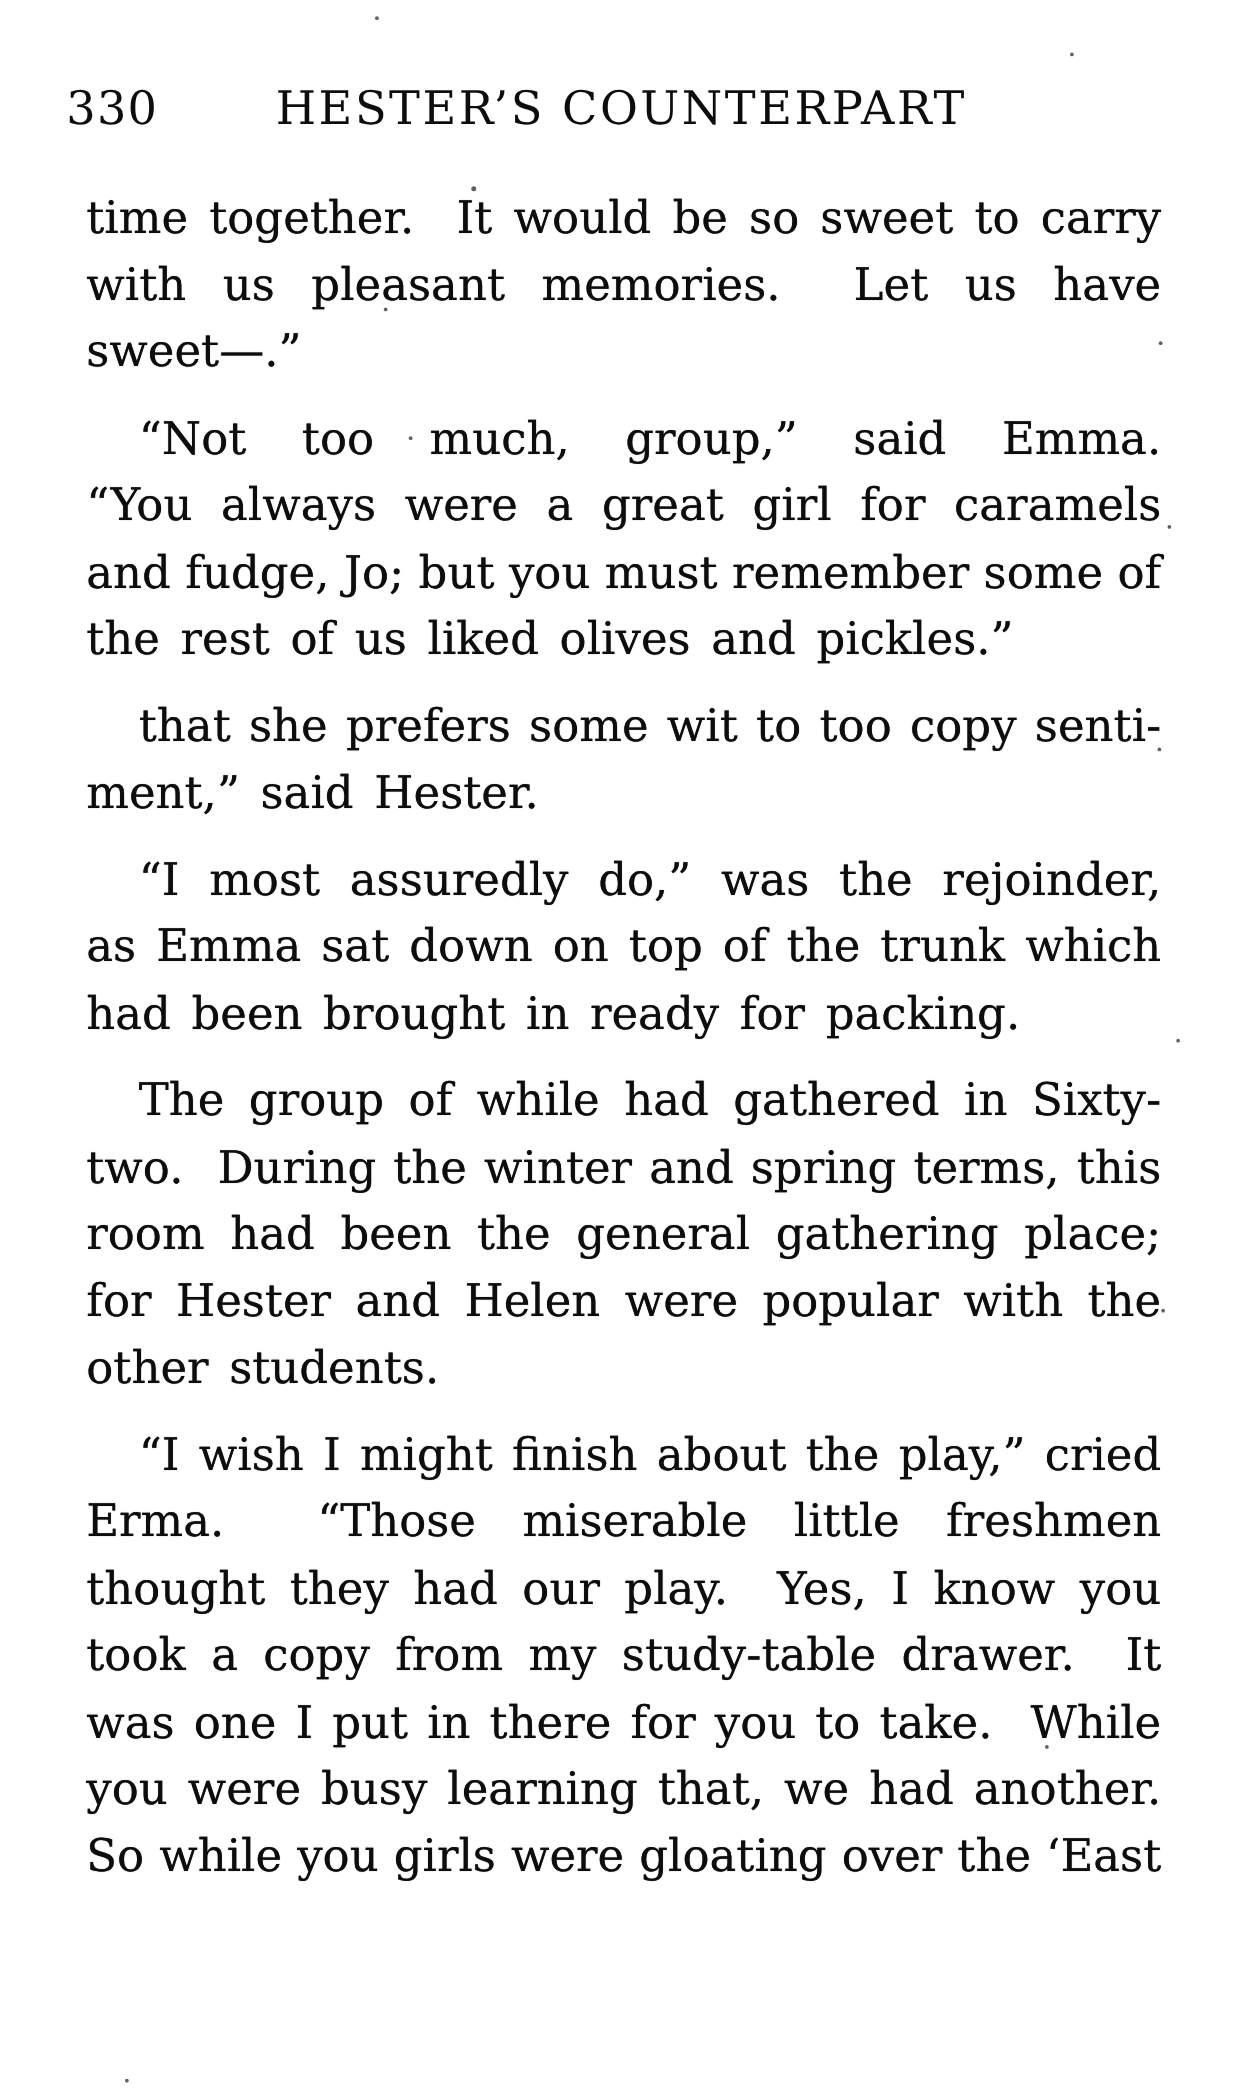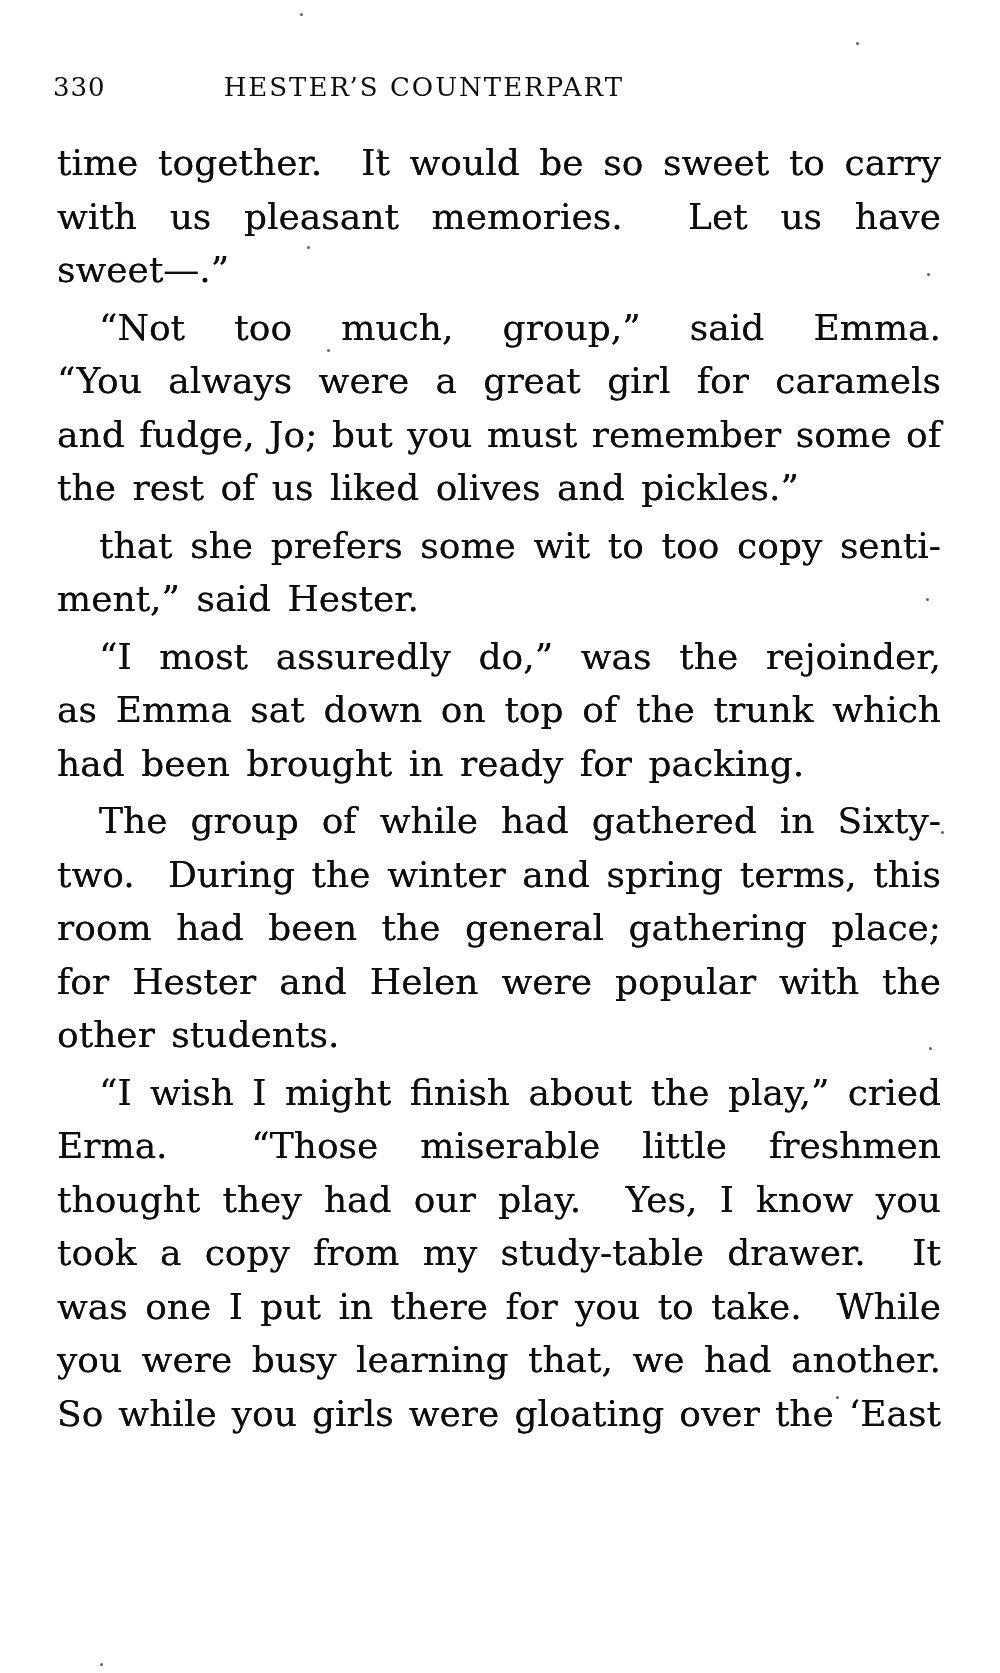--- a/index.html
+++ b/index.html
@@ -12,35 +12,35 @@
     font-family: "DejaVu Serif", "Liberation Serif", serif;
     color: #0d0d0d;
   }
   .header {
     position: absolute;
     left: 53px;
     top: 66px;
     width: 892px;
     display: flex;
     align-items: flex-end;
-    font-size: 26px;
+    font-size: 37px;
     line-height: 42px;
     white-space: nowrap;
   }
   .pagenum { letter-spacing: 1px; }
-  .title { margin-left: 118px; letter-spacing: 2px; }
+  .title { margin-left: 94px; letter-spacing: 2px; }
   .textblock {
     position: absolute;
     left: 53px;
     top: 132px;
     width: 892px;
     font-size: 36px;
     line-height: 53.5px;
   }
-  .paragraph { margin: 4px; }
+  .paragraph { margin: 16px; }
   .line {
     text-align: justify;
     text-align-last: justify;
     -moz-text-align-last: justify;
     white-space: pre-wrap;
     text-shadow: 0 0 0.6px rgba(10,10,10,0.85);
   }
   .line.natural {
     text-align-last: left;
     -moz-text-align-last: left;

